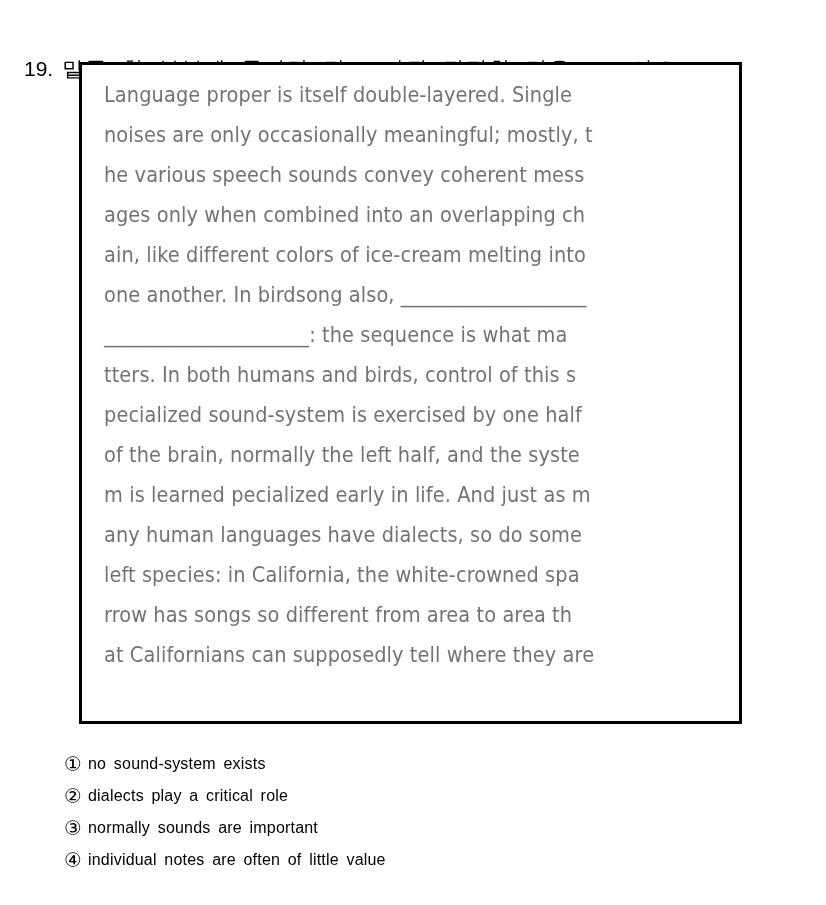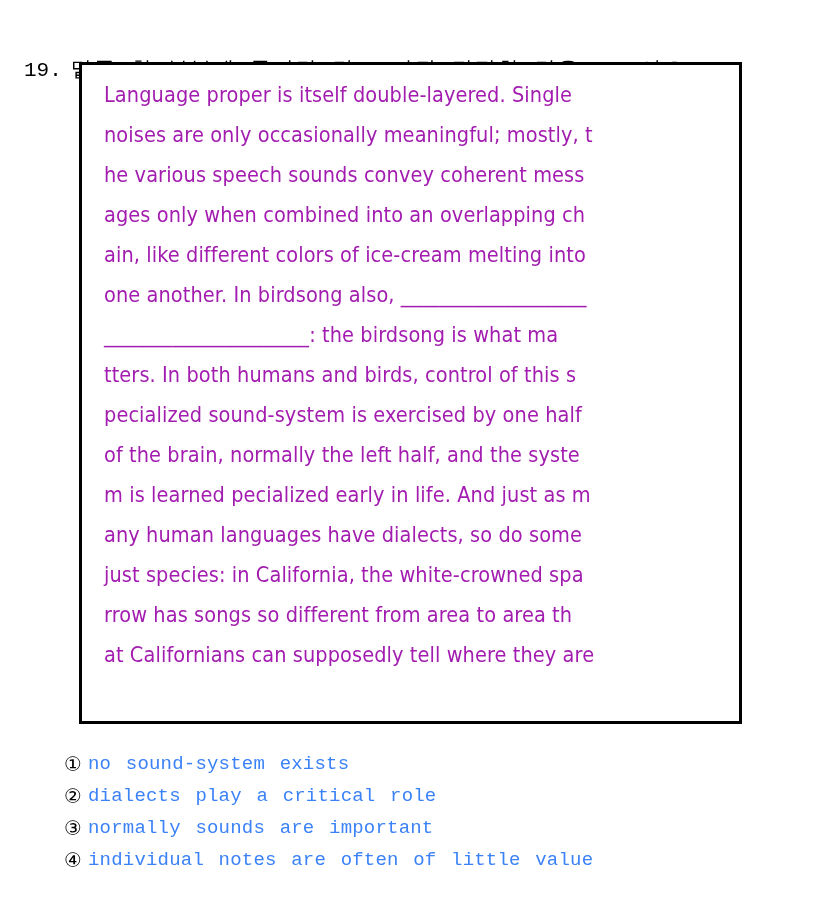--- a/index.html
+++ b/index.html
@@ -25,21 +25,21 @@
     top: 12px;
     width: 780px;
     height: 36px;
     display: flex;
     align-items: baseline;
     white-space: nowrap;
     font-size: 22px;
     letter-spacing: 0.5px;
   }
   #question-header .qnum {
-    font-family: Liberation Mono, monospace;
+    font-family: Liberation Sans, sans-serif;
     font-size: 21px;
     letter-spacing: 0px;
     margin-right: 9px;
   }
   #question-header .qtext {
     font-family: "DejaVu Sans", sans-serif;
     font-size: 21px;
     letter-spacing: 2.0px;
     word-spacing: 5px;
     margin-top: 43px;
@@ -63,21 +63,21 @@
     width: 620px;
   }
   .passage-line {
     font-family: "DejaVu Sans Condensed", "DejaVu Sans", sans-serif;
     font-stretch: condensed;
     font-size: 21.5px;
     line-height: 40px;
     height: 40px;
     white-space: pre;
     letter-spacing: 0.1px;
-    color: #a21caf;
+    color: #737373;
   }
 
   
   #choices {
     position: absolute;
     left: 64px;
     top: 748px;
     width: 740px;
   }
   .choice-row {
@@ -89,52 +89,52 @@
   .choice-marker {
     font-family: "DejaVu Sans", sans-serif;
     font-size: 20px;
     line-height: 20px;
     width: 24px;
     flex: 0 0 24px;
     text-align: left;
     color: #000000;
   }
   .choice-text {
-    font-family: Liberation Mono, monospace;
+    font-family: Liberation Sans, sans-serif;
     font-stretch: condensed;
-    font-size: 19px;
+    font-size: 16px;
     line-height: 24px;
     letter-spacing: 0.2px;
     word-spacing: 3px;
-    color: #3b82f6;
+    color: #000000;
   }
 </style>
 </head>
 <body>
 
 <div id="question-header">
   <span class="qnum">19.</span>
   <span class="qtext">밑줄 친 부분에 들어갈 말로 가장 적절한 것을 고르시오.</span>
 </div>
 
 <div id="passage-box">
   <div id="passage-body">
     <div class="passage-line">Language proper is itself double-layered. Single</div>
     <div class="passage-line">noises are only occasionally meaningful; mostly, t</div>
     <div class="passage-line">he various speech sounds convey coherent mess</div>
     <div class="passage-line">ages only when combined into an overlapping ch</div>
     <div class="passage-line">ain, like different colors of ice-cream melting into</div>
     <div class="passage-line">one another. In birdsong also, ___________________</div>
-    <div class="passage-line">_____________________: the birdsong is what ma</div>
+    <div class="passage-line">_____________________: the sequence is what ma</div>
     <div class="passage-line">tters. In both humans and birds, control of this s</div>
     <div class="passage-line">pecialized sound-system is exercised by one half</div>
     <div class="passage-line">of the brain, normally the left half, and the syste</div>
     <div class="passage-line">m is learned pecialized early in life. And just as m</div>
     <div class="passage-line">any human languages have dialects, so do some</div>
-    <div class="passage-line">just species: in California, the white-crowned spa</div>
+    <div class="passage-line">left species: in California, the white-crowned spa</div>
     <div class="passage-line">rrow has songs so different from area to area th</div>
     <div class="passage-line">at Californians can supposedly tell where they are</div>
   </div>
 </div>
 
 <div id="choices">
 
   <div class="choice-row">
     <span class="choice-marker">①</span>
     <span class="choice-text">no sound-system exists</span>

